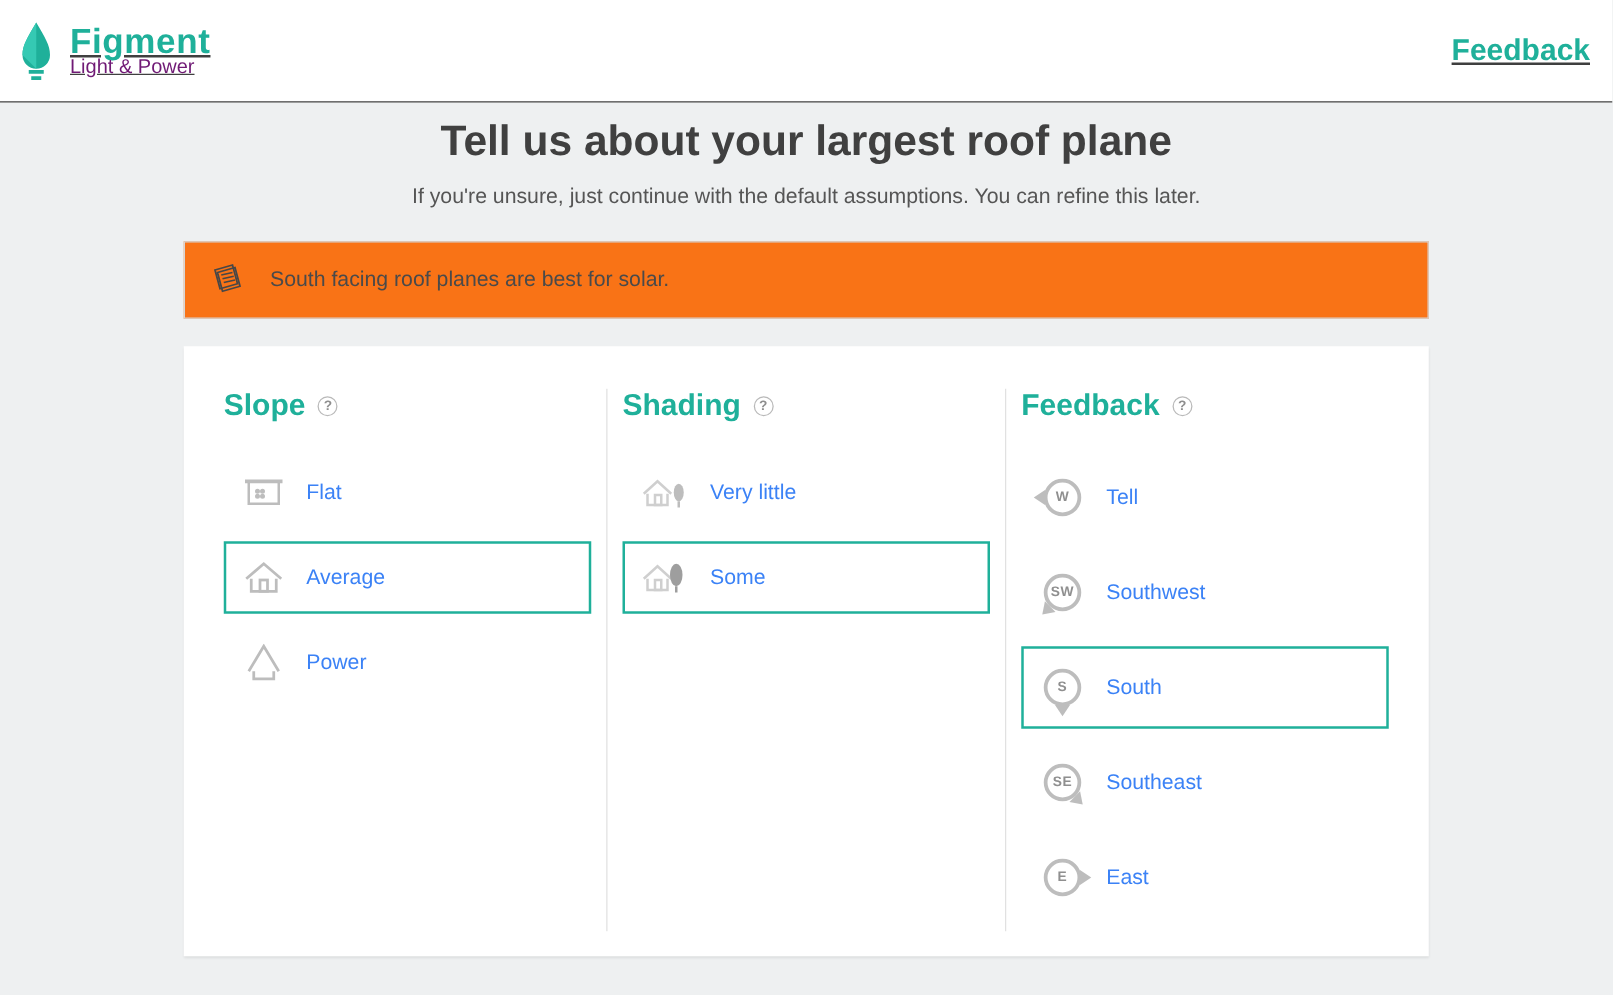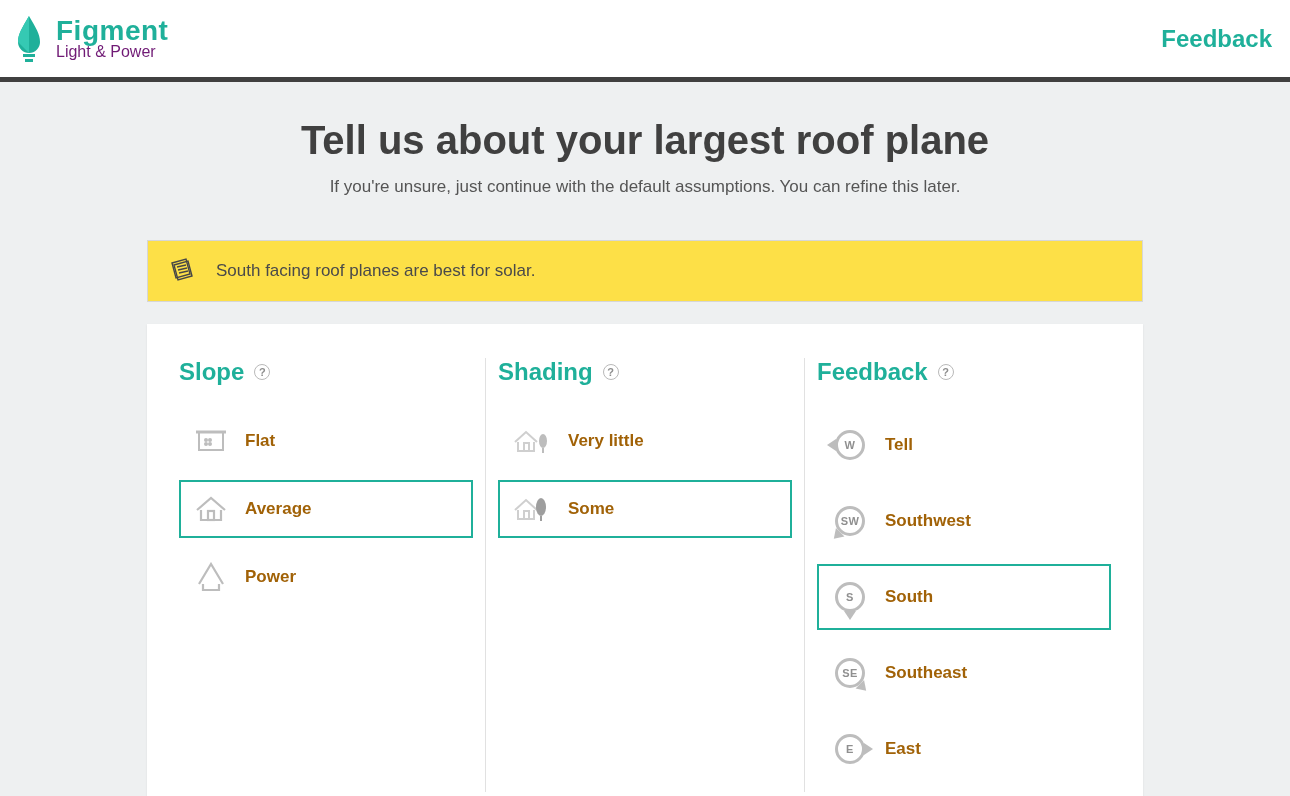--- a/index.html
+++ b/index.html
@@ -6,51 +6,52 @@
   body {
     font-family: "Segoe UI", Tahoma, sans-serif;
     background: #eef0f1;
     color: #3f3f3f;
     width: 1290px;
     height: 796px;
     overflow: hidden;
   }
   .header {
     background: #fff;
-    border-bottom: 5px solid #404040;
+    border-bottom: 1px solid #404040;
     height: 82px;
     display: flex;
     align-items: center;
     justify-content: space-between;
     padding: 0 18px 0 12px;
+    text-decoration: underline;
   }
   .brand { display: flex; align-items: center; gap: 10px; }
   .brand-text { line-height: 1.05; }
   .brand-name { color: #1fb09a; font-size: 28px; font-weight: 700; letter-spacing: .5px; }
   .brand-sub  { color: #701a75; font-size: 16px; margin-top: -2px; }
   .feedback-link { color: #1fb09a; font-weight: 600; font-size: 24px; cursor: pointer; }
 
   .page-title {
     text-align: center;
-    font-size: 40px;
+    font-size: 34px;
     font-weight: 700;
     color: #404040;
-    margin-top: 36px;
+    margin-top: 12px;
   }
   .page-sub {
     text-align: center;
     font-size: 17px;
     color: #555;
     margin-top: 14px;
   }
 
   .tip-box {
     width: 996px;
-    margin: 43px auto 0;
-    background: #fde047;
+    margin: 26px auto 0;
+    background: #f97316;
     border: 1px solid #d6d6d6;
     padding: 17px 20px;
     display: flex;
     align-items: center;
     gap: 18px;
   }
   .tip-box .tip-text { color: #4a4a4a; font-size: 17px; }
 
   .card {
     width: 996px;
@@ -80,21 +81,21 @@
   .opt {
     display: flex;
     align-items: center;
     gap: 16px;
     padding: 12px 12px;
     border: 2px solid transparent;
     cursor: pointer;
     margin-bottom: 10px;
   }
   .opt.selected { border-color: #1fb09a; }
-  .opt .opt-label { font-size: 17px; font-weight: 700; color: #a16207; }
+  .opt .opt-label { font-size: 17px; font-weight: 400; color: #3b82f6; }
   .opt svg { flex: 0 0 auto; }
 
   
   .compass {
     width: 38px; height: 38px; position: relative; flex: 0 0 auto;
   }
   .compass .ring {
     position: absolute; inset: 4px; border: 3px solid #bdbdbd; border-radius: 50%;
   }
   .compass .code {

